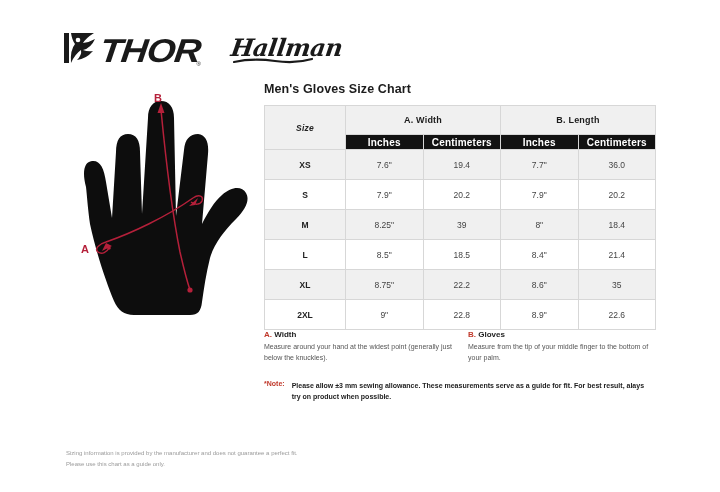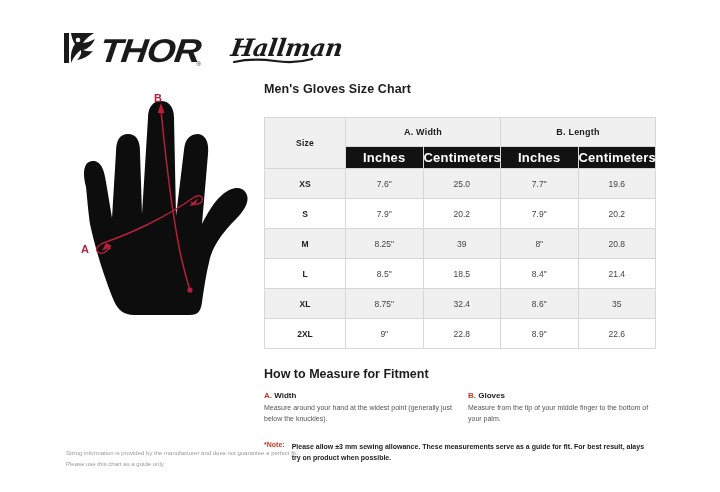--- a/index.html
+++ b/index.html
@@ -90,21 +90,21 @@
     position: absolute;
     left: 264px;
     top: 82px;
     width: 392px;
   }
 
   .chart-title {
     font-size: 12.5px;
     font-weight: bold;
     color: #1c1c1c;
-    margin-bottom: 21px;
+    margin-bottom: 9px;
     letter-spacing: 0.1px;
   }
 
   
   table.size-table {
     border-collapse: collapse;
     width: 392px;
     table-layout: fixed;
   }
   table.size-table th,
@@ -113,35 +113,36 @@
     text-align: center;
     vertical-align: middle;
   }
   th.size-head {
     width: 81px;
     background: #f0f0f0;
     font-size: 8.5px;
     font-weight: bold;
     color: #222;
     letter-spacing: 0.2px;
+    font-style: italic;
   }
   th.group-head {
     background: #f0f0f0;
     font-size: 9px;
     font-weight: bold;
     color: #1c1c1c;
     height: 29px;
     letter-spacing: 0.2px;
   }
   th.unit-head {
     background: #121212;
     color: #ffffff;
-    font-size: 13px;
-    font-weight: bold;
-    height: 22px;
+    font-size: 10px;
+    font-weight: bold;
+    height: 15px;
     border-color: #121212;
     letter-spacing: 0.2px;
   }
   td.size-cell {
     font-size: 8.5px;
     font-weight: bold;
     color: #222;
     height: 30px;
   }
   td.val-cell {
@@ -306,63 +307,62 @@
           <th class="unit-head">Inches</th>
           <th class="unit-head">Centimeters</th>
           <th class="unit-head">Inches</th>
           <th class="unit-head">Centimeters</th>
         </tr>
       </thead>
       <tbody>
         <tr class="odd">
           <td class="size-cell">XS</td>
           <td class="val-cell">7.6"</td>
-          <td class="val-cell">25.0</td>
+          <td class="val-cell">19.4</td>
           <td class="val-cell">7.7"</td>
-          <td class="val-cell">19.6</td>
+          <td class="val-cell">36.0</td>
         </tr>
         <tr class="even">
           <td class="size-cell">S</td>
           <td class="val-cell">7.9"</td>
           <td class="val-cell">20.2</td>
           <td class="val-cell">7.9"</td>
           <td class="val-cell">20.2</td>
         </tr>
         <tr class="odd">
           <td class="size-cell">M</td>
           <td class="val-cell">8.25"</td>
           <td class="val-cell">39</td>
           <td class="val-cell">8"</td>
-          <td class="val-cell">20.8</td>
+          <td class="val-cell">18.4</td>
         </tr>
         <tr class="even">
           <td class="size-cell">L</td>
           <td class="val-cell">8.5"</td>
           <td class="val-cell">18.5</td>
           <td class="val-cell">8.4"</td>
           <td class="val-cell">21.4</td>
         </tr>
         <tr class="odd">
           <td class="size-cell">XL</td>
           <td class="val-cell">8.75"</td>
-          <td class="val-cell">32.4</td>
+          <td class="val-cell">22.2</td>
           <td class="val-cell">8.6"</td>
           <td class="val-cell">35</td>
         </tr>
         <tr class="even">
           <td class="size-cell">2XL</td>
           <td class="val-cell">9"</td>
           <td class="val-cell">22.8</td>
           <td class="val-cell">8.9"</td>
           <td class="val-cell">22.6</td>
         </tr>
       </tbody>
     </table>
 
-    <div class="measure-title">How to Measure for Fitment</div>
 
     <div class="measure-cols">
 
       <div class="measure-col">
         <div class="measure-head">
           <span class="tag">A.</span><span> Width</span>
         </div>
         <div class="measure-body">Measure around your hand at the widest point (generally just below the knuckles).</div>
       </div>
 

